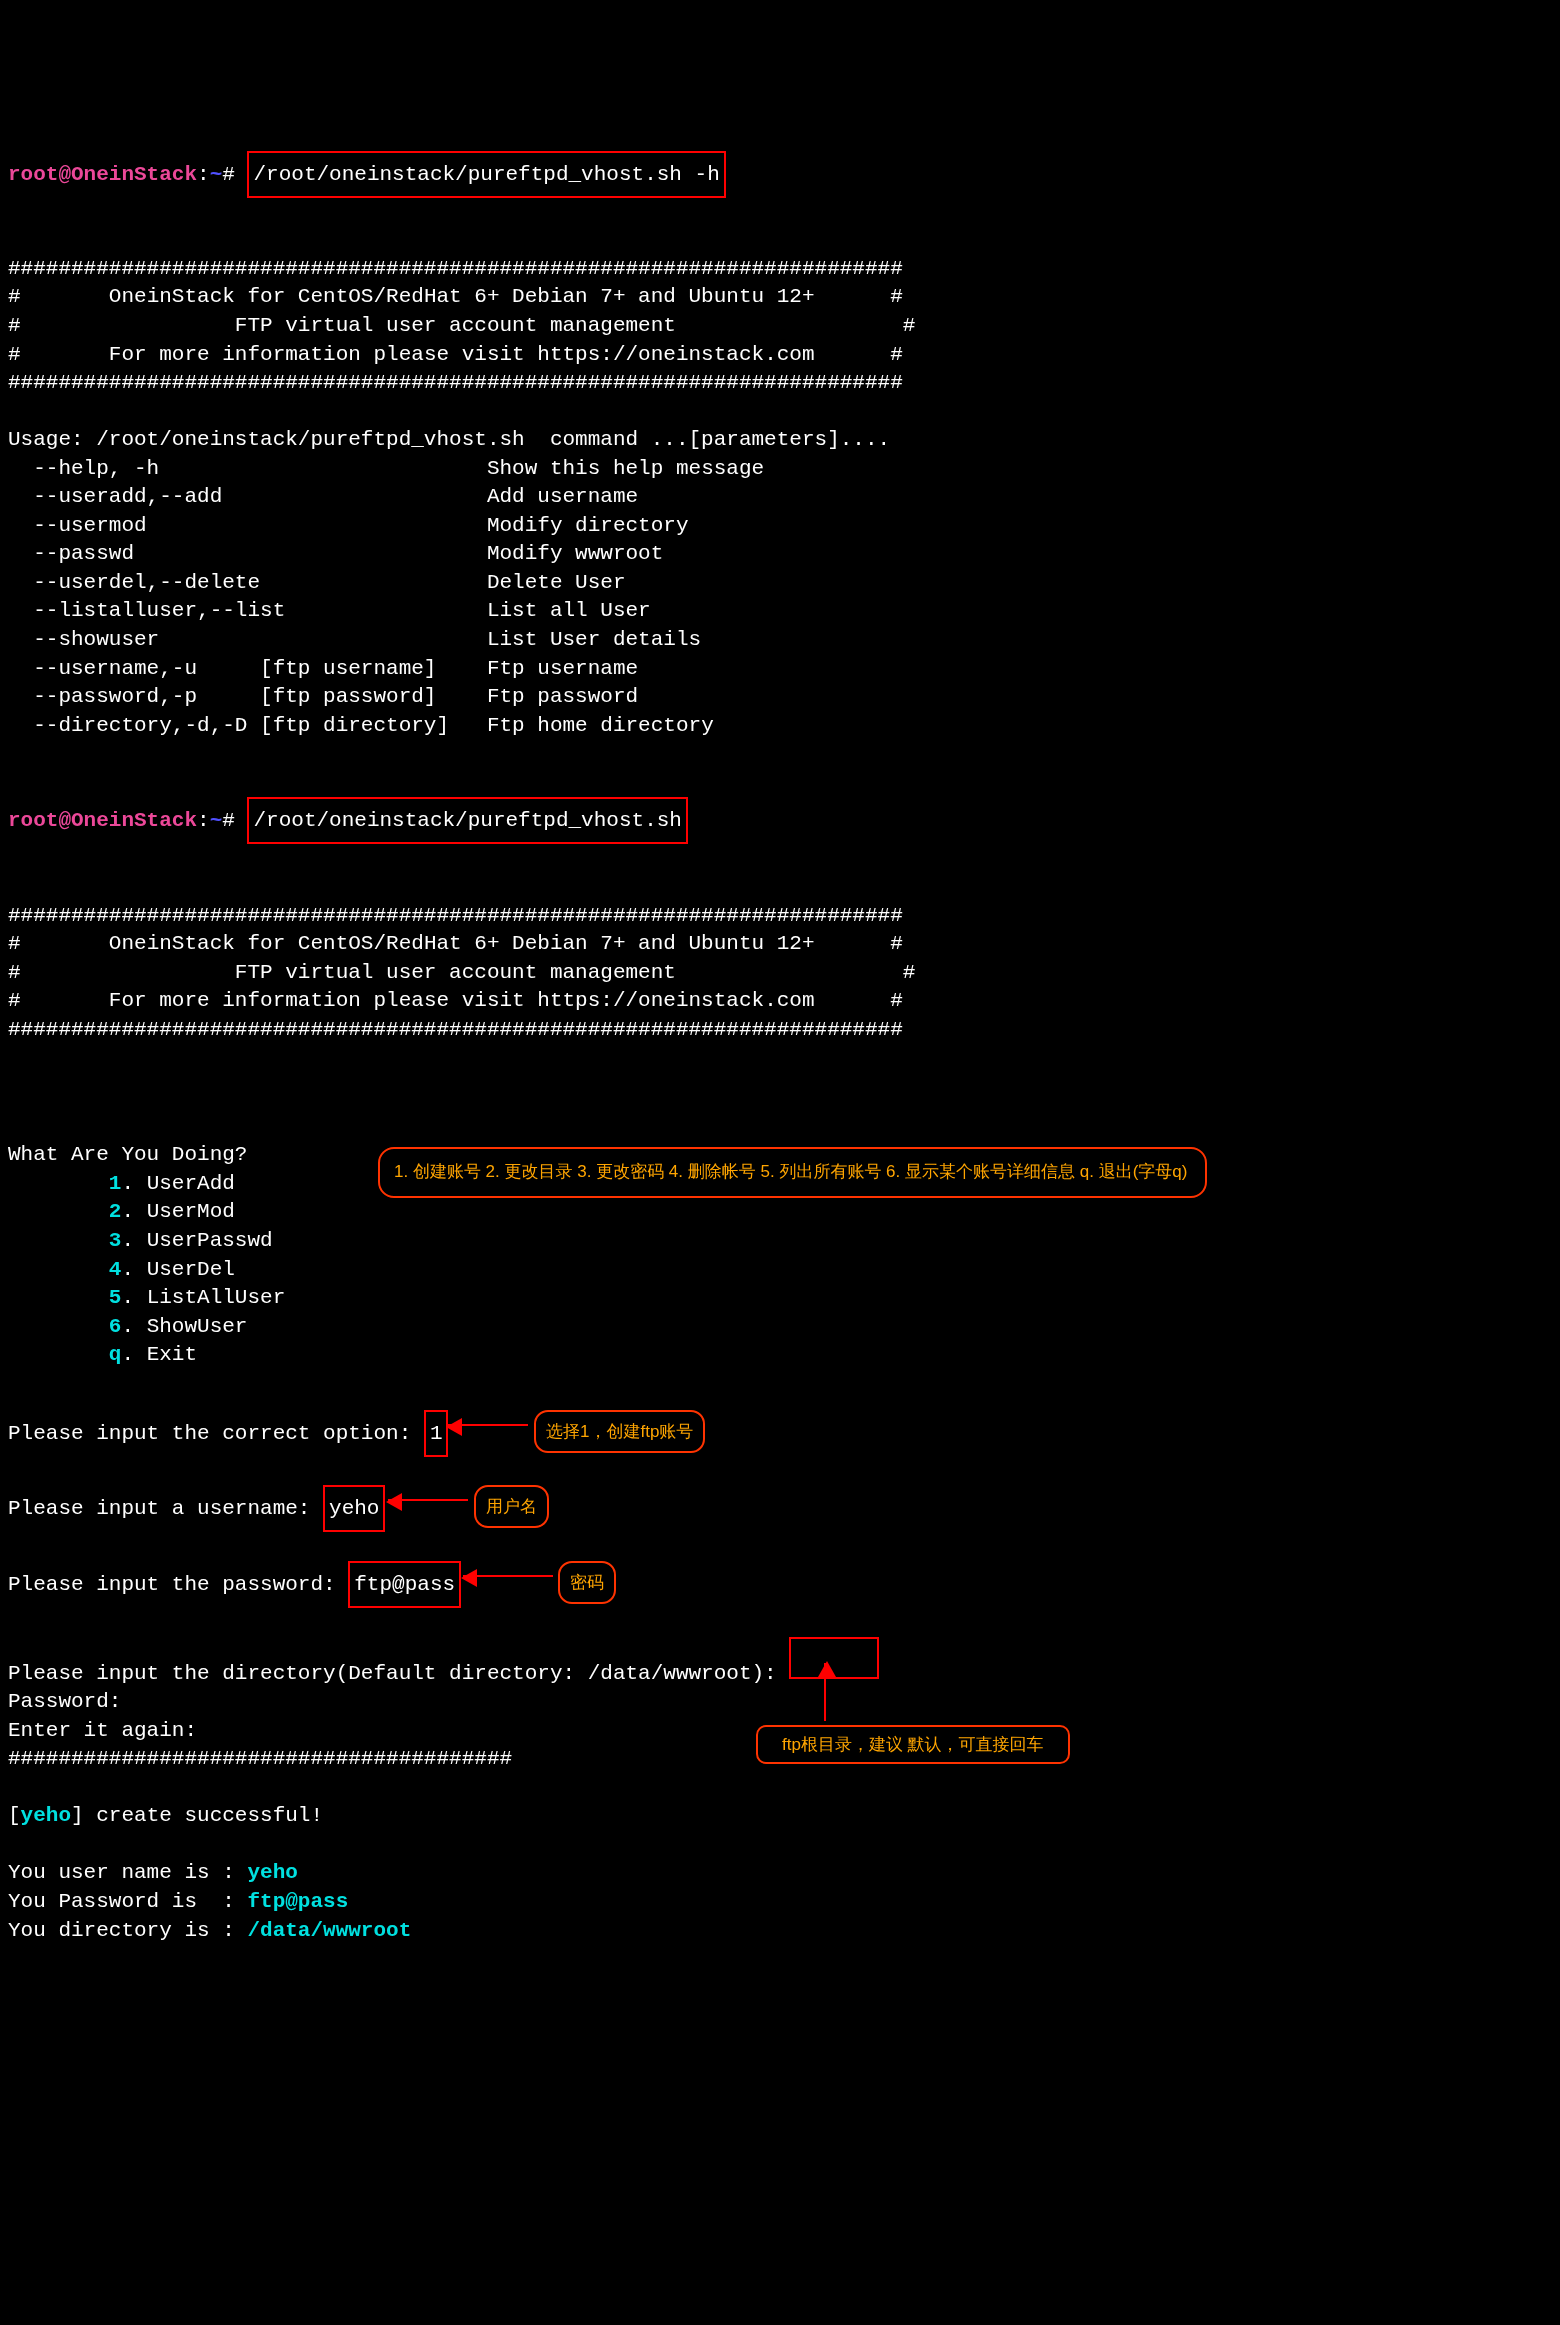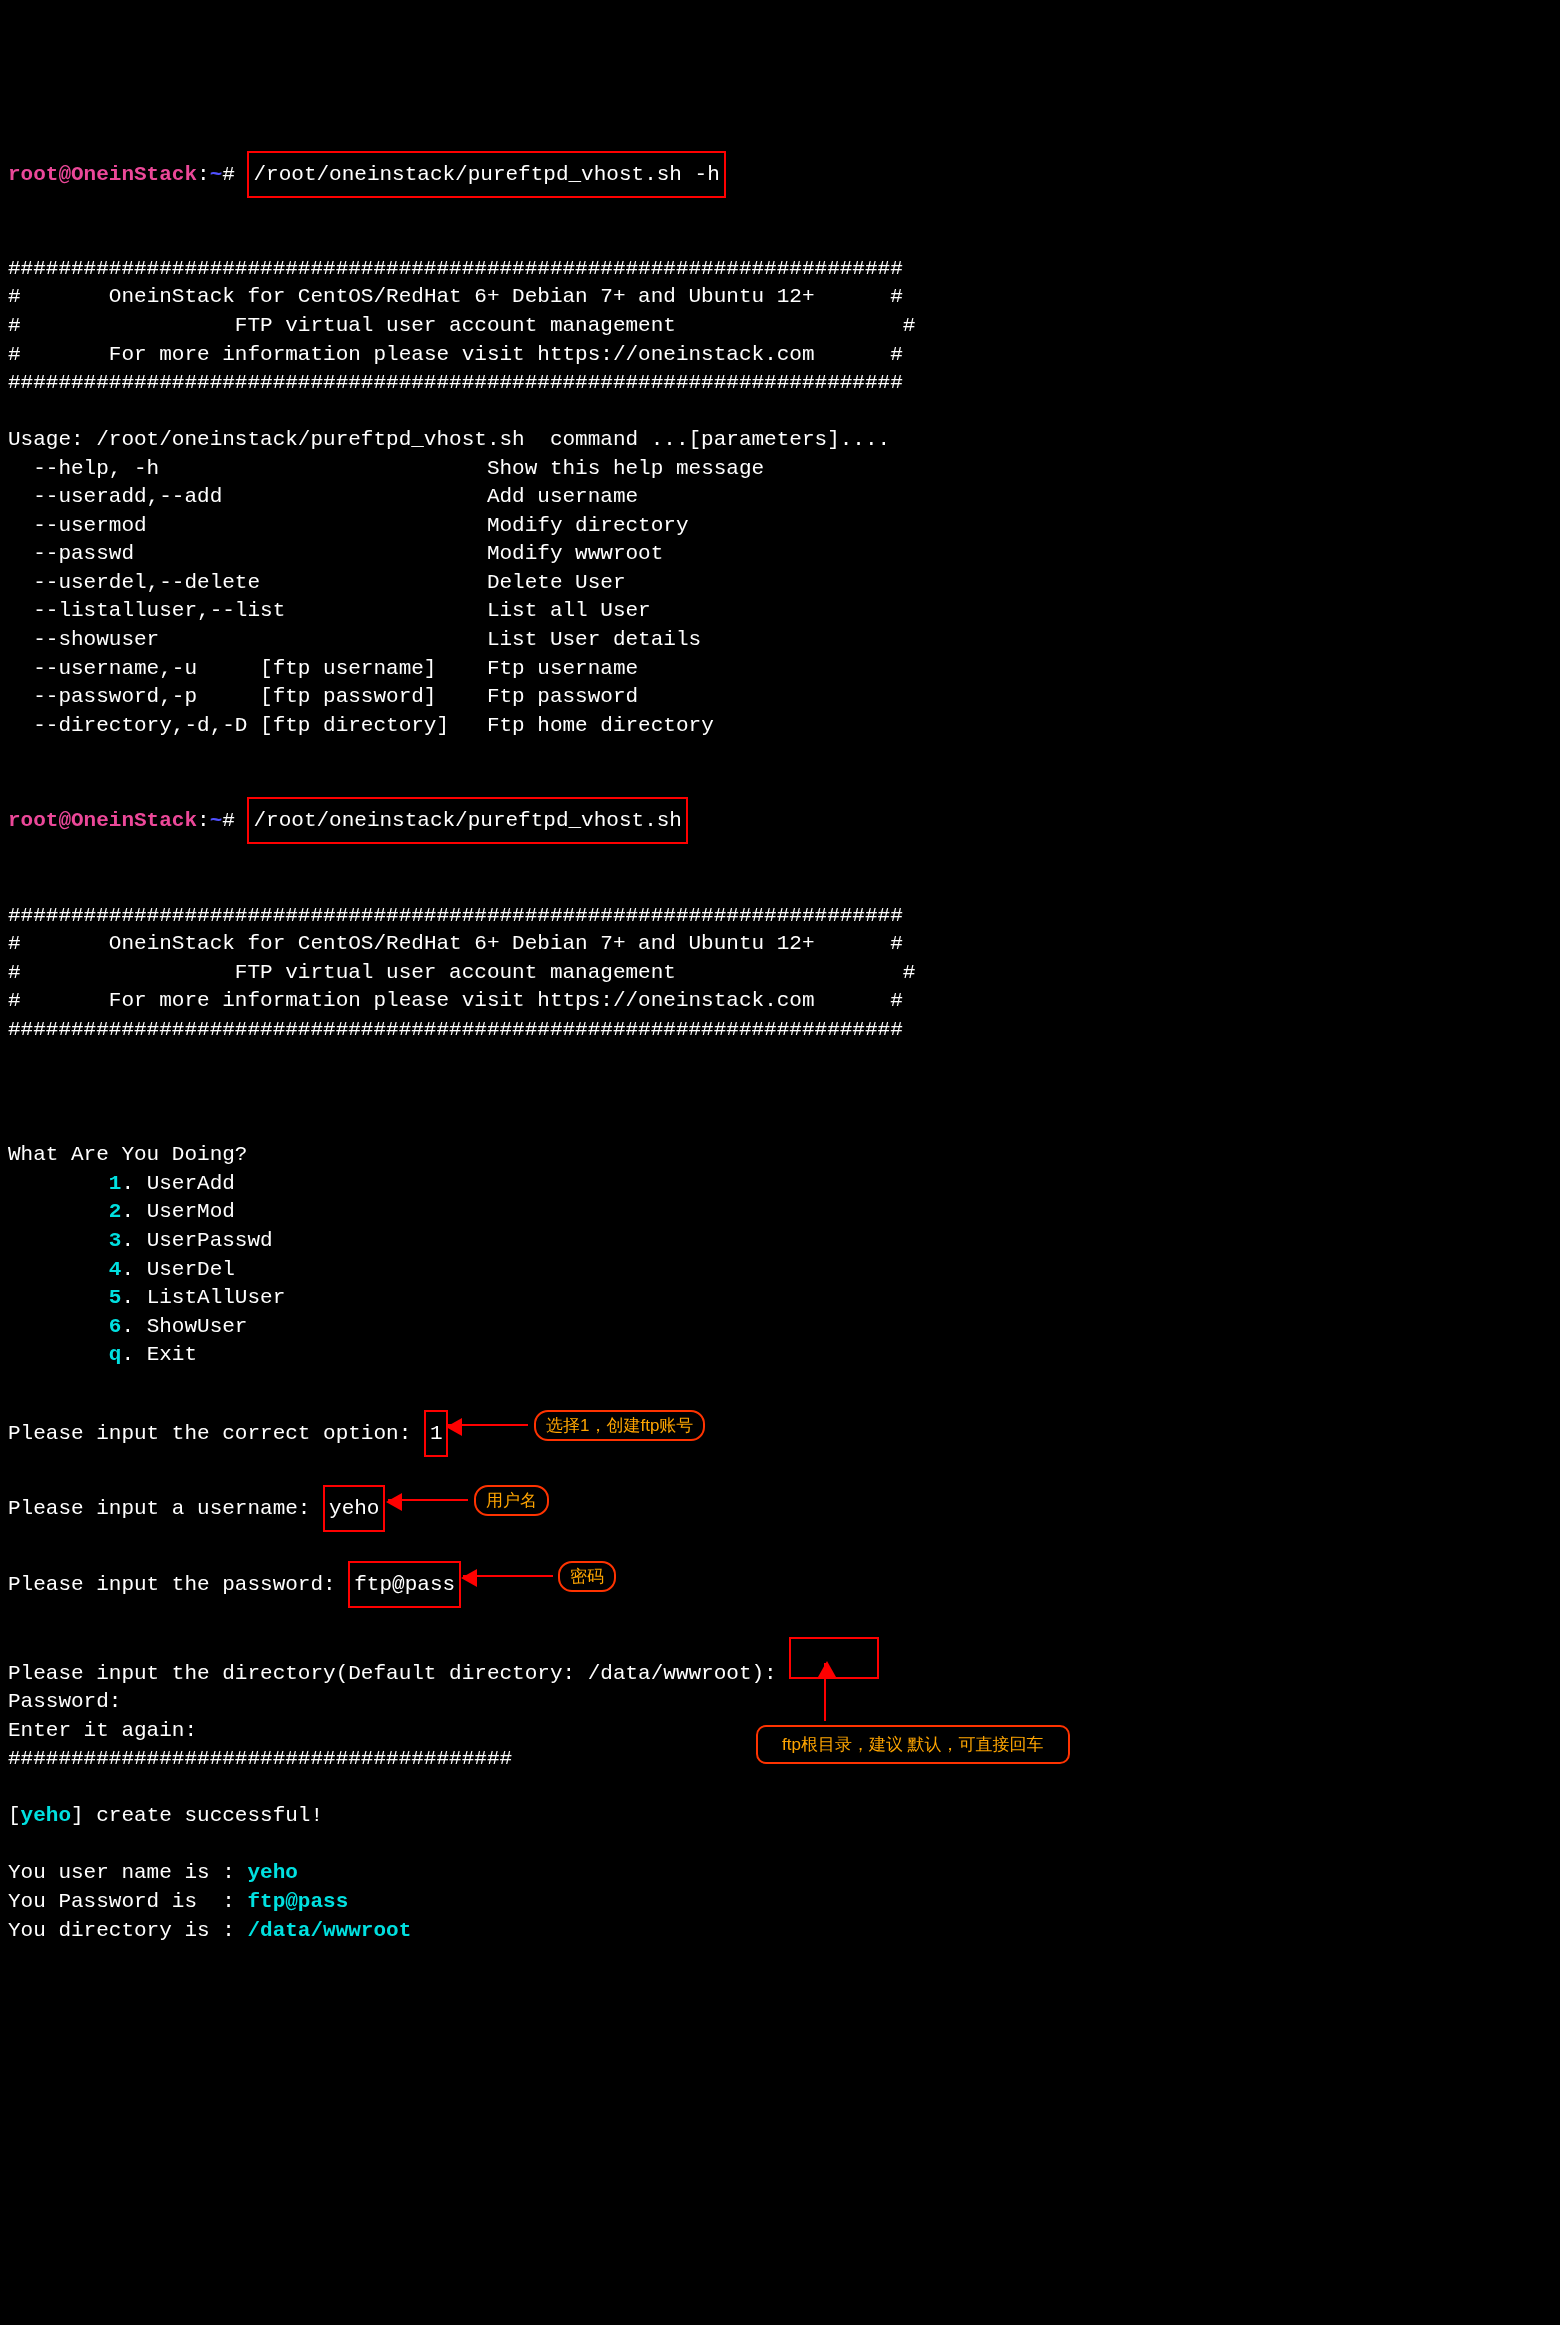--- a/index.html
+++ b/index.html
@@ -29,21 +29,21 @@
     color: #ffa500;
     font-family: "Microsoft YaHei", Arial, sans-serif;
     font-size: 17px;
     line-height: 1.55;
     white-space: normal;
     background: rgba(0,0,0,0.0);
   }
   .annot-pill {
     border: 2px solid #ff3300;
     border-radius: 14px;
-    padding: 2px 10px;
+    padding: 8px 10px;
     color: #ffa500;
     font-family: "Microsoft YaHei", Arial, sans-serif;
     font-size: 17px;
     white-space: nowrap;
     background: rgba(0,0,0,0.0);
   }
   .rel { position: relative; }
   .abs { position: absolute; }
   .arrow-left {
     position: absolute;
@@ -114,21 +114,27 @@
 
 
 <div class="rel" style="white-space: pre; margin-top: 40px;"><span>What Are You Doing?</span>
         <span class="cyan bold">1</span>. <span>UserAdd</span>
         <span class="cyan bold">2</span>. <span>UserMod</span>
         <span class="cyan bold">3</span>. <span>UserPasswd</span>
         <span class="cyan bold">4</span>. <span>UserDel</span>
         <span class="cyan bold">5</span>. <span>ListAllUser</span>
         <span class="cyan bold">6</span>. <span>ShowUser</span>
         <span class="cyan bold">q</span>. <span>Exit</span>
-</div><div class="rel" style="white-space: pre; margin-top: 40px;"><span>Please input the correct option: </span><span class="redbox">1</span><div class="abs arrow-left" style="left:440px; top:14px; width:80px;"></div><div class="abs annot-pill" style="left:526px; top:0px;">选择1，创建ftp账号</div></div>
+<div class="abs annot-box" style="left:370px; top:6px;">1. 创建账号
+2. 更改目录
+3. 更改密码
+4. 删除帐号
+5. 列出所有账号
+6. 显示某个账号详细信息
+q. 退出(字母q)</div></div><div class="rel" style="white-space: pre; margin-top: 40px;"><span>Please input the correct option: </span><span class="redbox">1</span><div class="abs arrow-left" style="left:440px; top:14px; width:80px;"></div><div class="abs annot-pill" style="left:526px; top:0px;">选择1，创建ftp账号</div></div>
 <div class="rel" style="white-space: pre;"><span>Please input a username: </span><span class="redbox">yeho</span><div class="abs arrow-left" style="left:380px; top:14px; width:80px;"></div><div class="abs annot-pill" style="left:466px; top:0px;">用户名</div></div>
 <div class="rel" style="white-space: pre;"><span>Please input the password: </span><span class="redbox">ftp@pass</span><div class="abs arrow-left" style="left:455px; top:14px; width:90px;"></div><div class="abs annot-pill" style="left:550px; top:0px;">密码</div></div>
 <div class="rel" style="white-space: pre;"><span>Please input the directory(Default directory: /data/wwwroot): </span><span class="redbox" style="min-width:78px; height:18px;"></span>
 <span>Password: </span>
 <span>Enter it again: </span>
 <span>########################################</span>
 <div class="abs arrow-up" style="left:816px; top:26px; height:58px;"></div><div class="abs annot-box" style="left:748px; top:88px; padding:6px 24px; border-radius:10px; line-height:1.4;">ftp根目录，建议
 默认，可直接回车</div></div>
 <span>[</span><span class="cyan bold">yeho</span><span>] create successful!</span>
 

